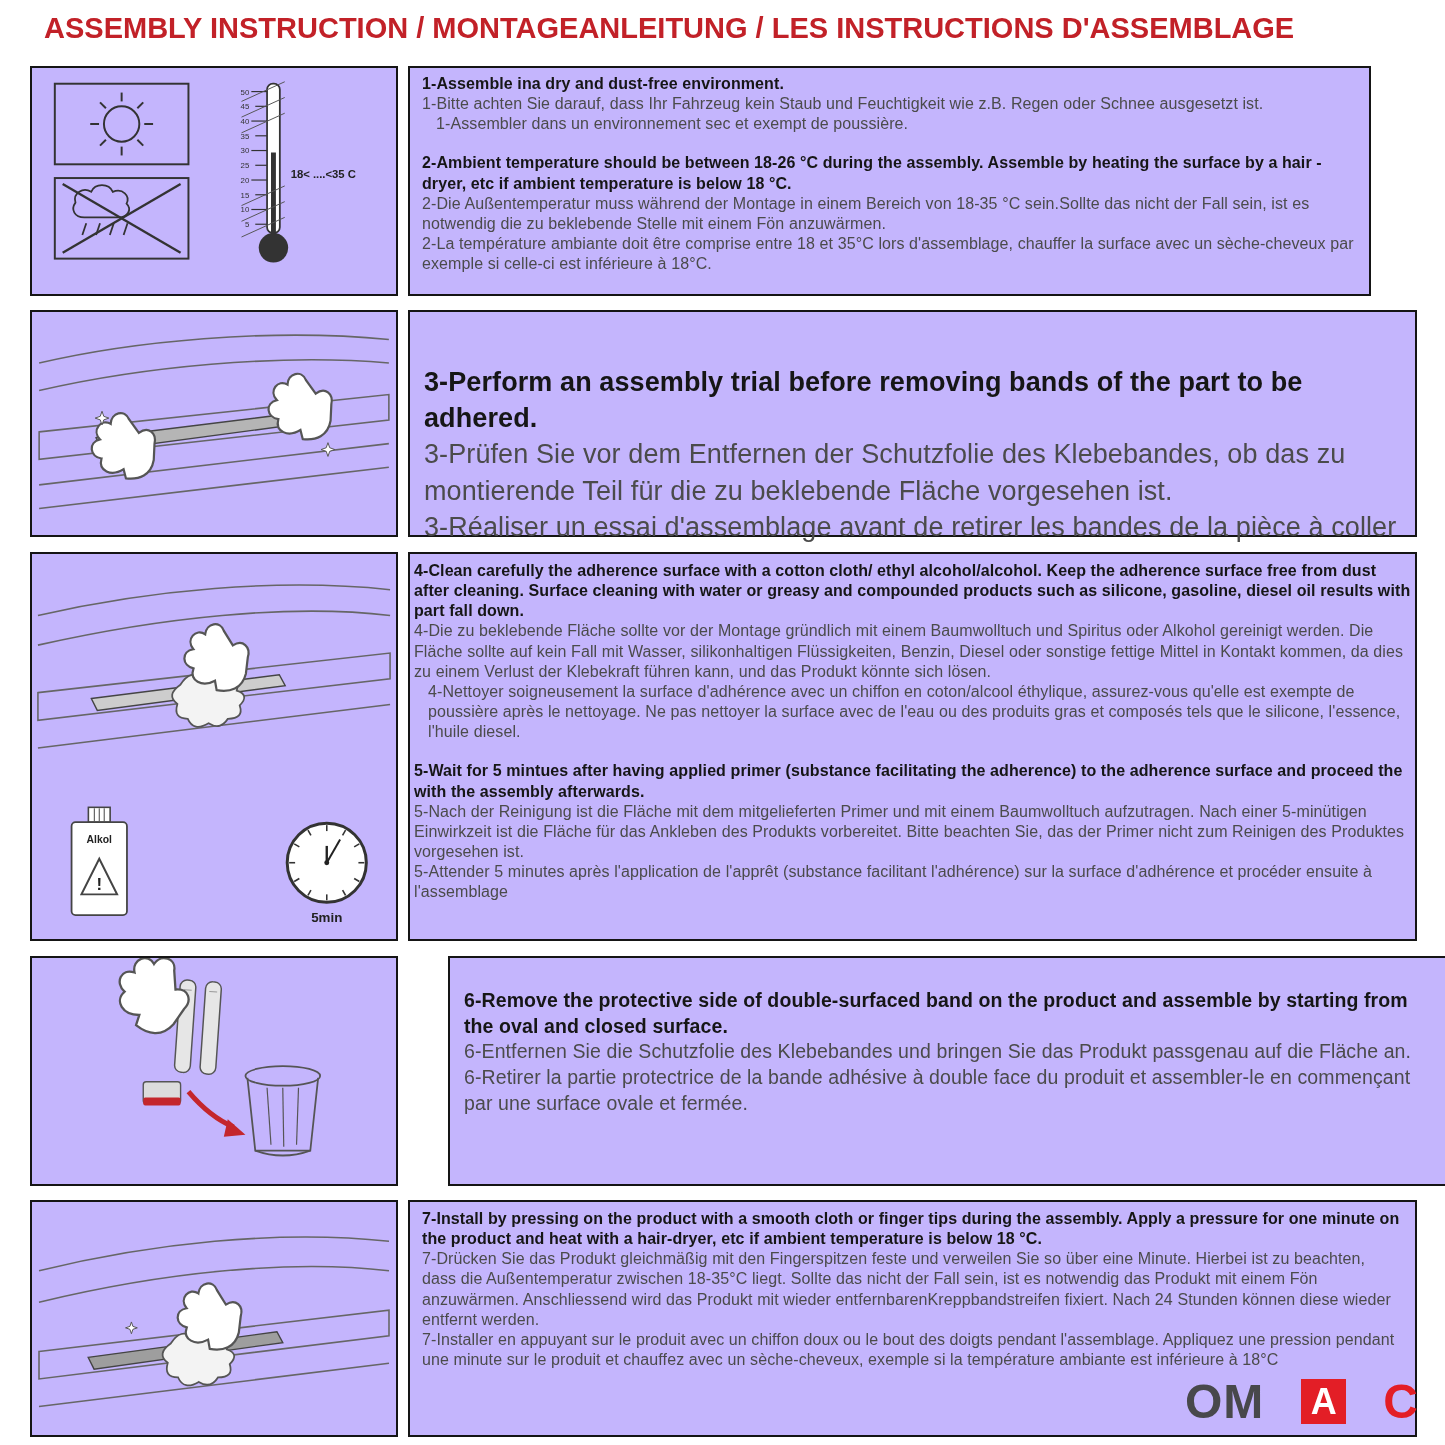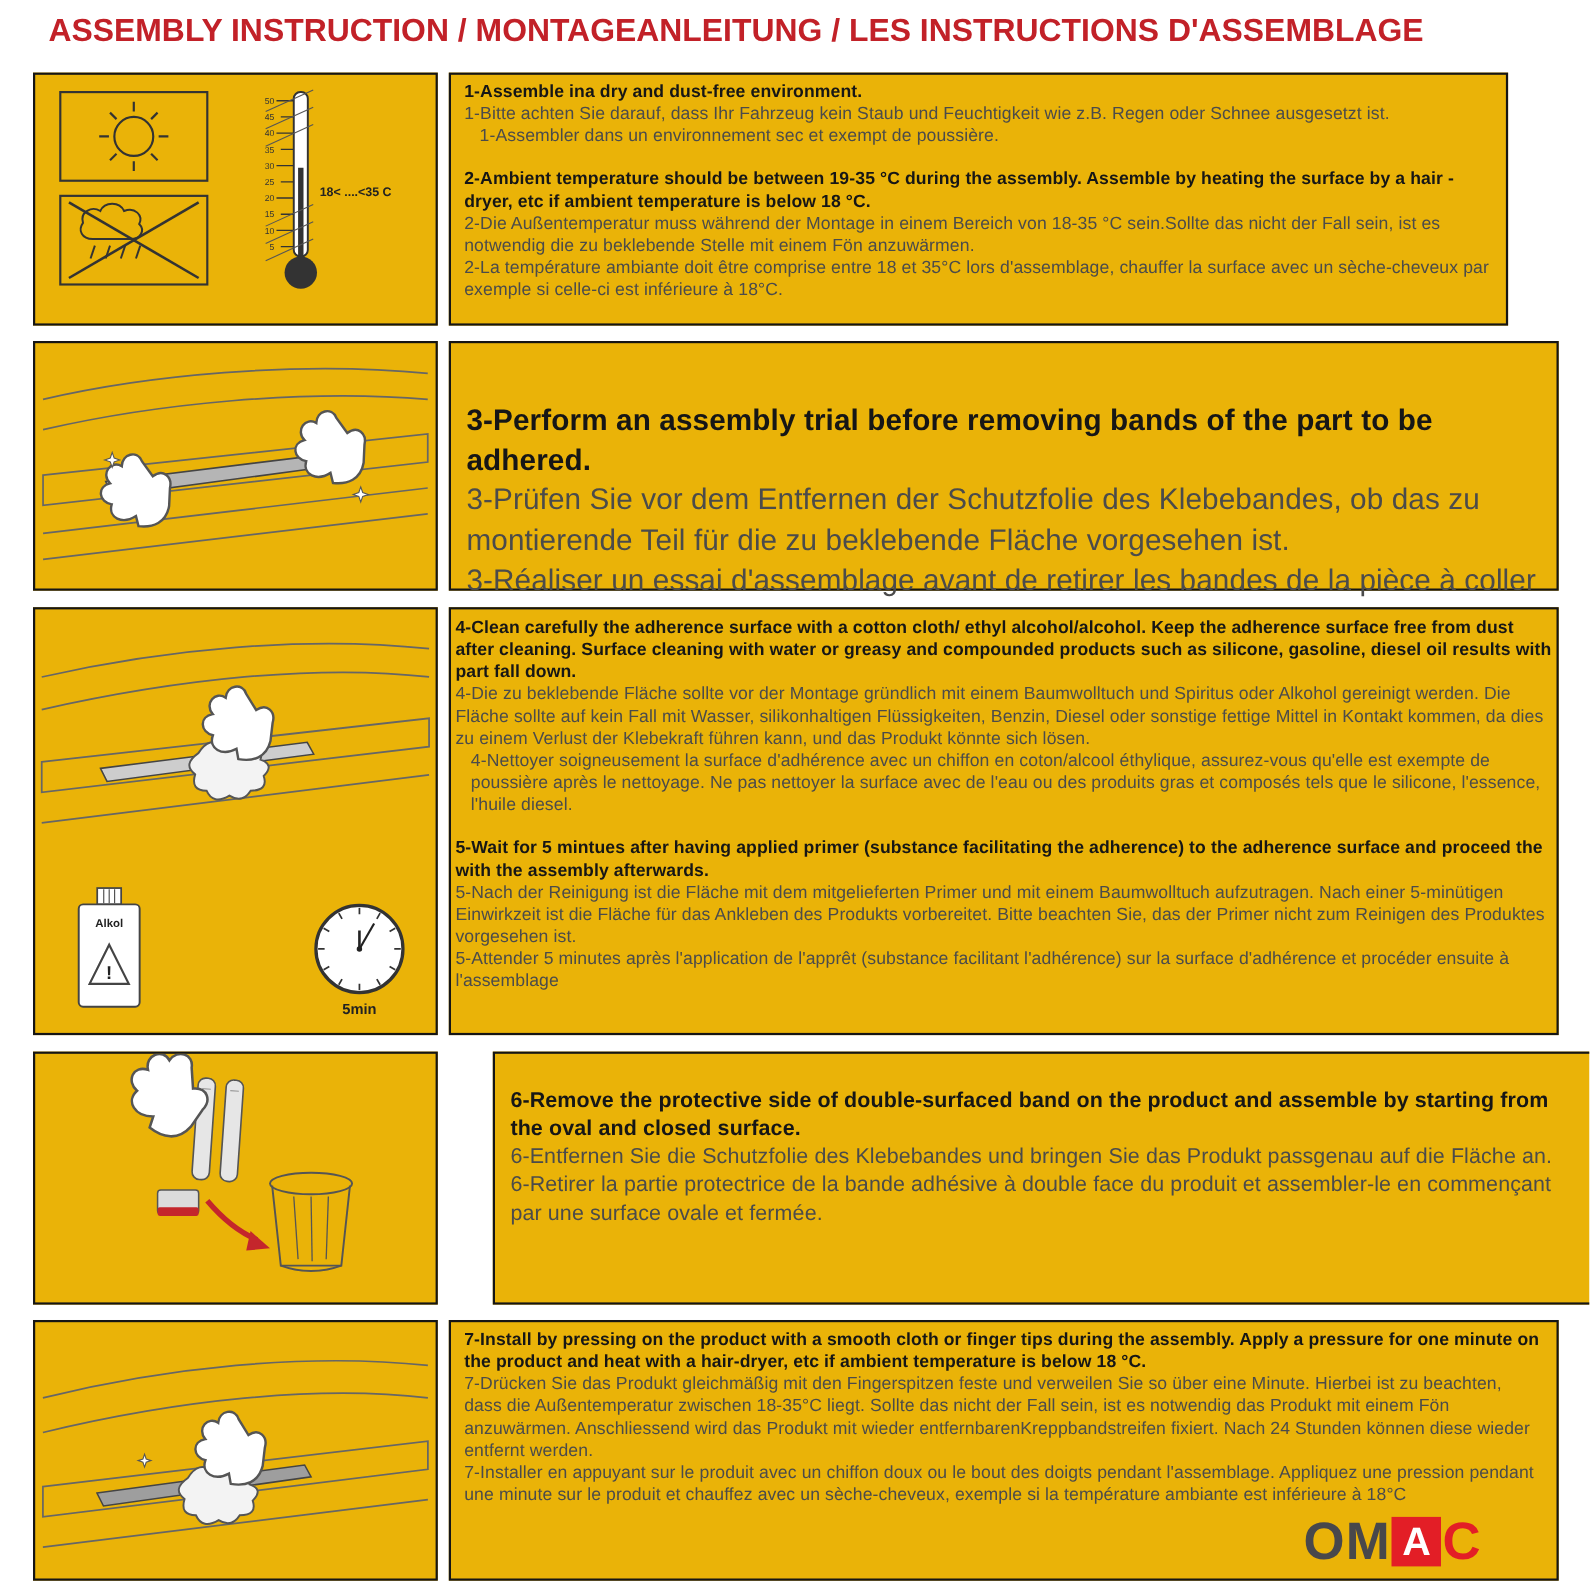--- a/index.html
+++ b/index.html
@@ -1,40 +1,40 @@
 <!DOCTYPE html>
 <html><head>
 <meta charset="utf-8">
 <style>
   html,body{margin:0;padding:0;background:#fff;}
   .page{position:relative;width:1445px;height:1445px;background:#fff;overflow:hidden;
         font-family:"Liberation Sans",sans-serif;}
   .header{position:absolute;left:44px;top:12px;width:1380px;font-size:29px;font-weight:700;
           color:#c22128;letter-spacing:0px;white-space:nowrap;}
-  .box{position:absolute;border:2px solid #151515;background:#eab308;box-sizing:border-box;}
+  .box{position:absolute;border:2px solid #151515;background:#c4b5fd;box-sizing:border-box;}
   .txt p{margin:0;}
   .txt{color:#4b4b4b;}
   .txt p.b{font-weight:700;color:#161616;}
   .txt p.gap{margin-bottom:19px;margin-left:14px;}
   .small{font-size:16px;line-height:1.26;letter-spacing:0.1px;}
   .big{font-size:27px;line-height:1.34;letter-spacing:0.1px;}
   .mid{font-size:19.5px;line-height:1.32;letter-spacing:0.1px;}
   #ill1{left:30px;top:66px;width:368px;height:230px;}
   #txt1{left:408px;top:66px;width:963px;height:230px;padding:6px 12px;}
   #ill2{left:30px;top:310px;width:368px;height:227px;}
   #txt2{left:408px;top:310px;width:1009px;height:227px;padding:52px 14px 0;}
   #ill3{left:30px;top:552px;width:368px;height:389px;}
   #txt3{left:408px;top:552px;width:1009px;height:389px;padding:7px 4px;}
   #ill4{left:30px;top:956px;width:368px;height:230px;}
   #txt4{left:408px;top:956px;width:1009px;height:230px;padding:30px 14px 0;margin-left:40px;}
   #ill5{left:30px;top:1200px;width:368px;height:237px;}
   #txt5{left:408px;top:1200px;width:1009px;height:237px;padding:7px 12px;}
   svg{display:block;}
   svg text{font-family:"Liberation Sans",sans-serif;}
-  .logo{position:absolute;left:1185px;top:1374px;display:flex;align-items:center;z-index:5;}
+  .logo{position:absolute;left:1185px;top:1374px;display:flex;align-items:center;z-index:5;gap:36px;}
   .logo .om{font-size:48px;font-weight:800;color:#48484b;letter-spacing:1px;}
   .logo .abox{width:45px;height:45px;background:#e31e26;color:#fff;display:flex;align-items:center;
               justify-content:center;font-size:36px;font-weight:800;margin:0 1px;}
   .logo .c{font-size:48px;font-weight:800;color:#e31e26;}
 </style>
 </head>
 <body>
 
 <div class="page">
 
@@ -103,21 +103,21 @@
           <line x1="212" y1="172" x2="256" y2="152"></line>
         </g>
         <text x="262" y="112" font-size="11.5" font-weight="bold" fill="#222">18&lt; ....&lt;35 C</text>
       </g>
     </svg>
   </div>
   <div class="box txt small" id="txt1">
     <p class="b">1-Assemble ina dry and dust-free environment.</p>
     <p>1-Bitte achten Sie darauf, dass Ihr Fahrzeug kein Staub und Feuchtigkeit wie z.B. Regen oder Schnee ausgesetzt ist.</p>
     <p class="gap">1-Assembler dans un environnement sec et exempt de poussière.</p>
-    <p class="b">2-Ambient temperature should be between 19-35 °C  during the assembly. Assemble by heating the surface by a hair -dryer, etc if ambient temperature is below 18 °C.</p>
+    <p class="b">2-Ambient temperature should be between 18-26 °C  during the assembly. Assemble by heating the surface by a hair -dryer, etc if ambient temperature is below 18 °C.</p>
     <p>2-Die Außentemperatur muss während der Montage in einem Bereich von 18-35 °C  sein.Sollte das nicht der Fall sein, ist es notwendig die zu beklebende Stelle mit einem Fön anzuwärmen.</p>
     <p>2-La température ambiante doit être comprise entre 18 et 35°C lors d'assemblage, chauffer la surface avec un sèche-cheveux par exemple si celle-ci est inférieure à 18°C.</p>
   </div>
 
   <div class="box" id="ill2">
     <svg viewBox="0 0 368 227" width="364" height="223">
       <g stroke="#666" fill="none" stroke-width="1.6">
         <path d="M6,52 C100,30 240,16 362,28"></path>
         <path d="M6,80 C110,56 250,42 362,52"></path>
         <path d="M6,122 L362,84 L362,110 L6,150 Z"></path>

